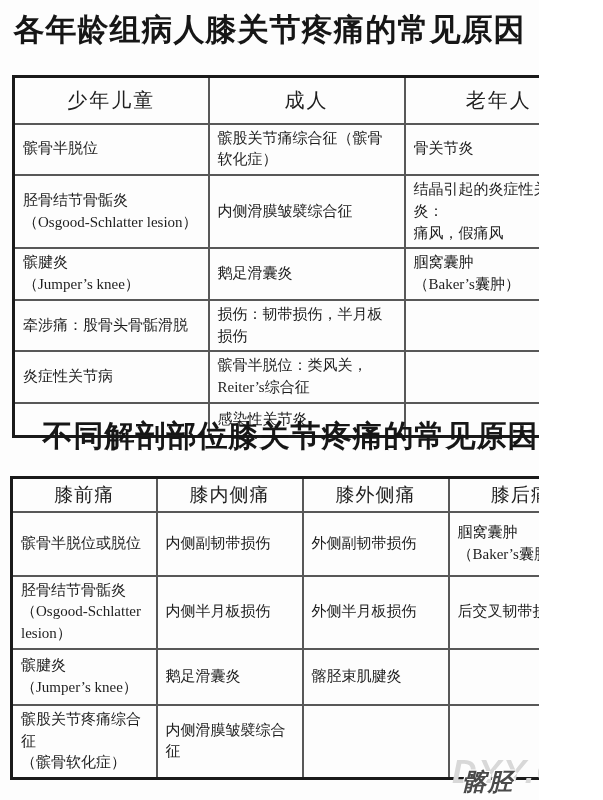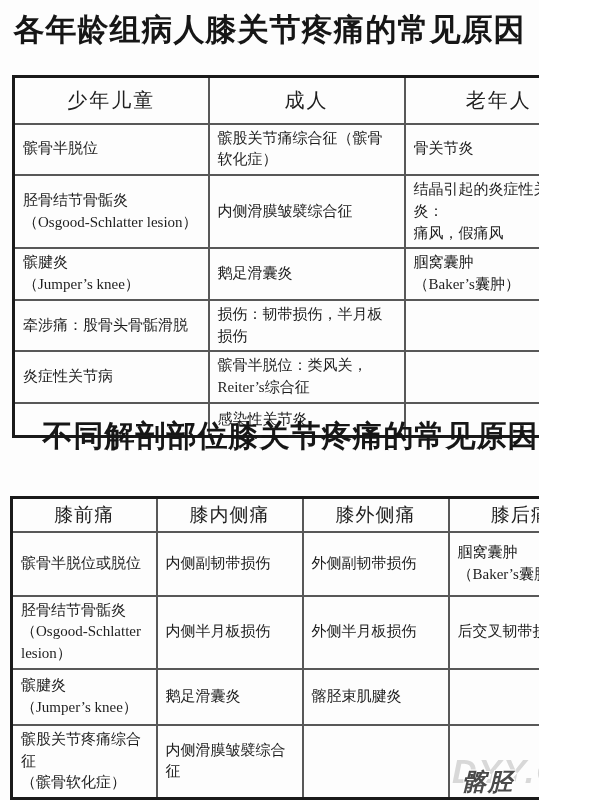--- a/index.html
+++ b/index.html
@@ -32,21 +32,21 @@
   #title-site { top: 416px; font-size: 30px; padding-left: 21px; }
 
   table.data-table {
     position: absolute;
     border-collapse: collapse;
     table-layout: fixed;
     border: 3px solid #1a1a1a;
     background: #fdfdfd;
   }
   #age-table  { left: 12px; top: 75px;  width: 580px; }
-  #site-table { left: 10px; top: 496px; width: 582px; }
+  #site-table { left: 10px; top: 476px; width: 582px; }
 
   .data-table th, .data-table td {
     border: 2px solid #585858;
     vertical-align: middle;
     font-weight: 400;
     white-space: pre-line;
     overflow: hidden;
   }
   .data-table th {
     text-align: center;

